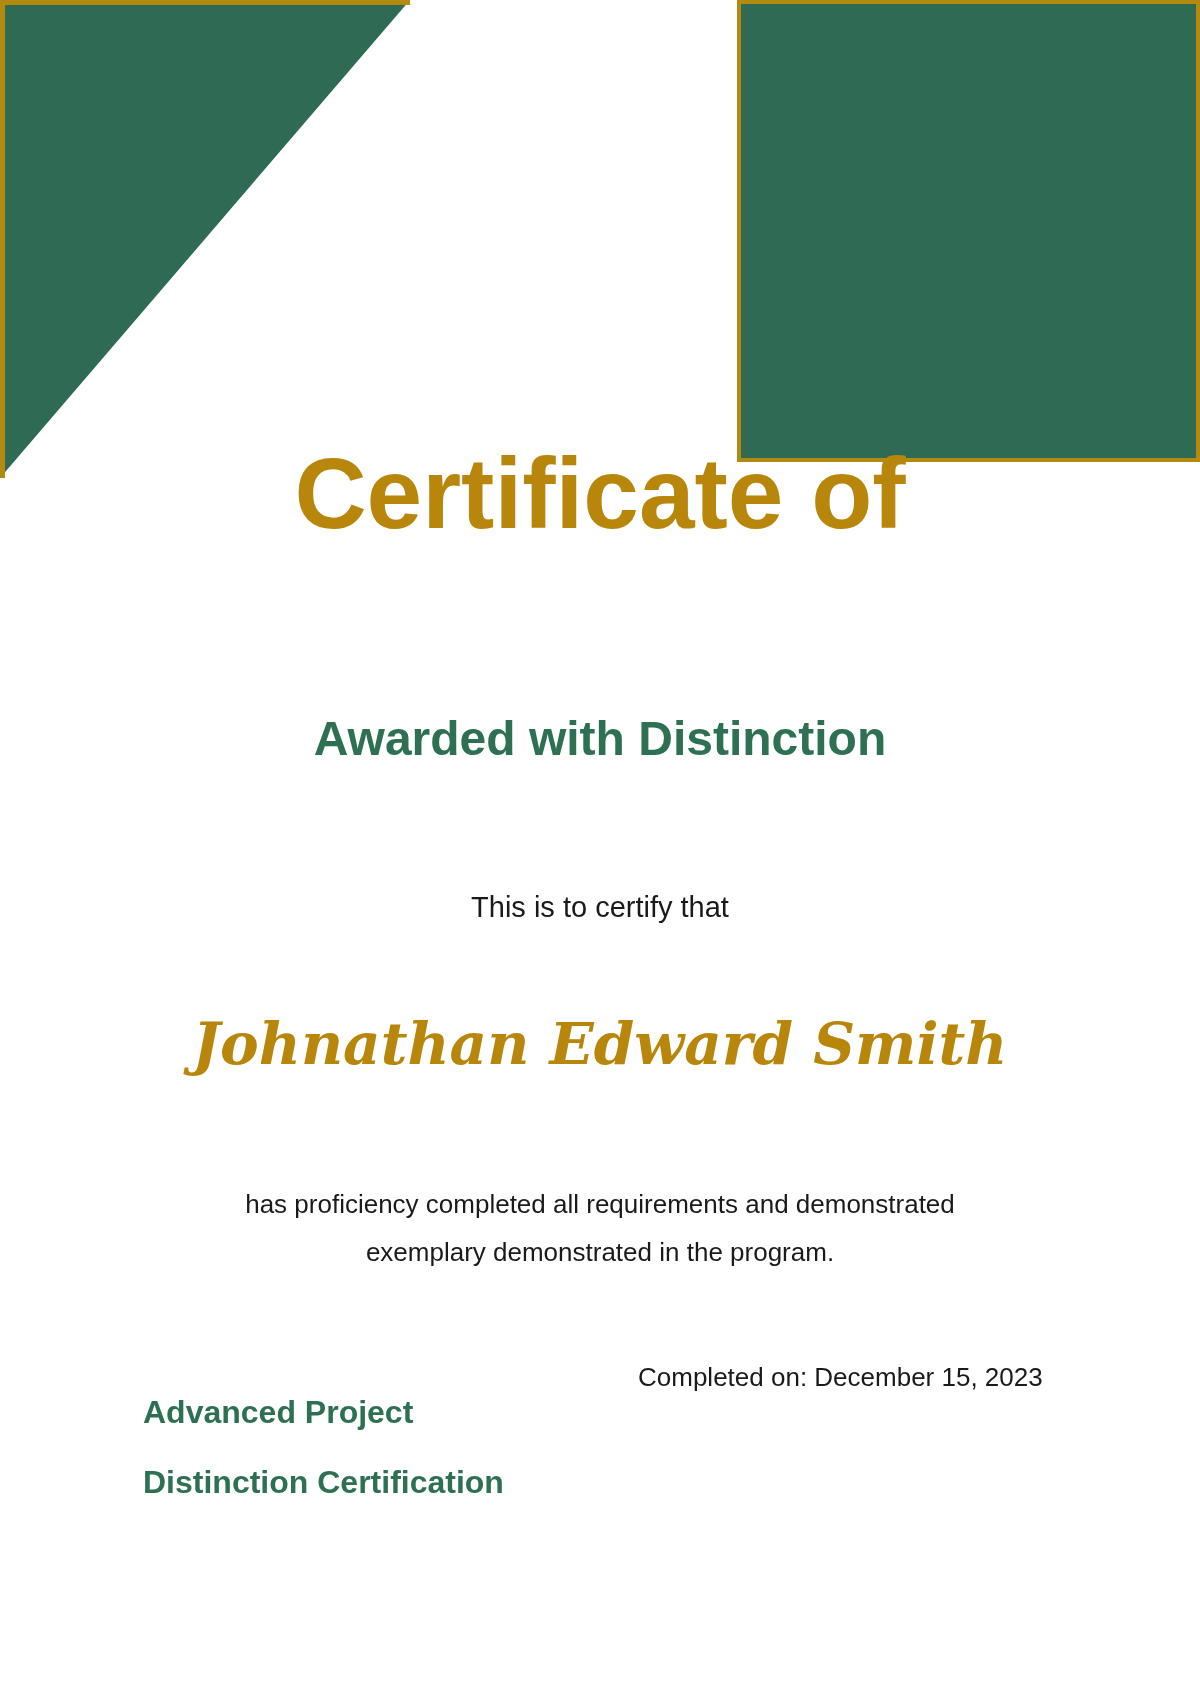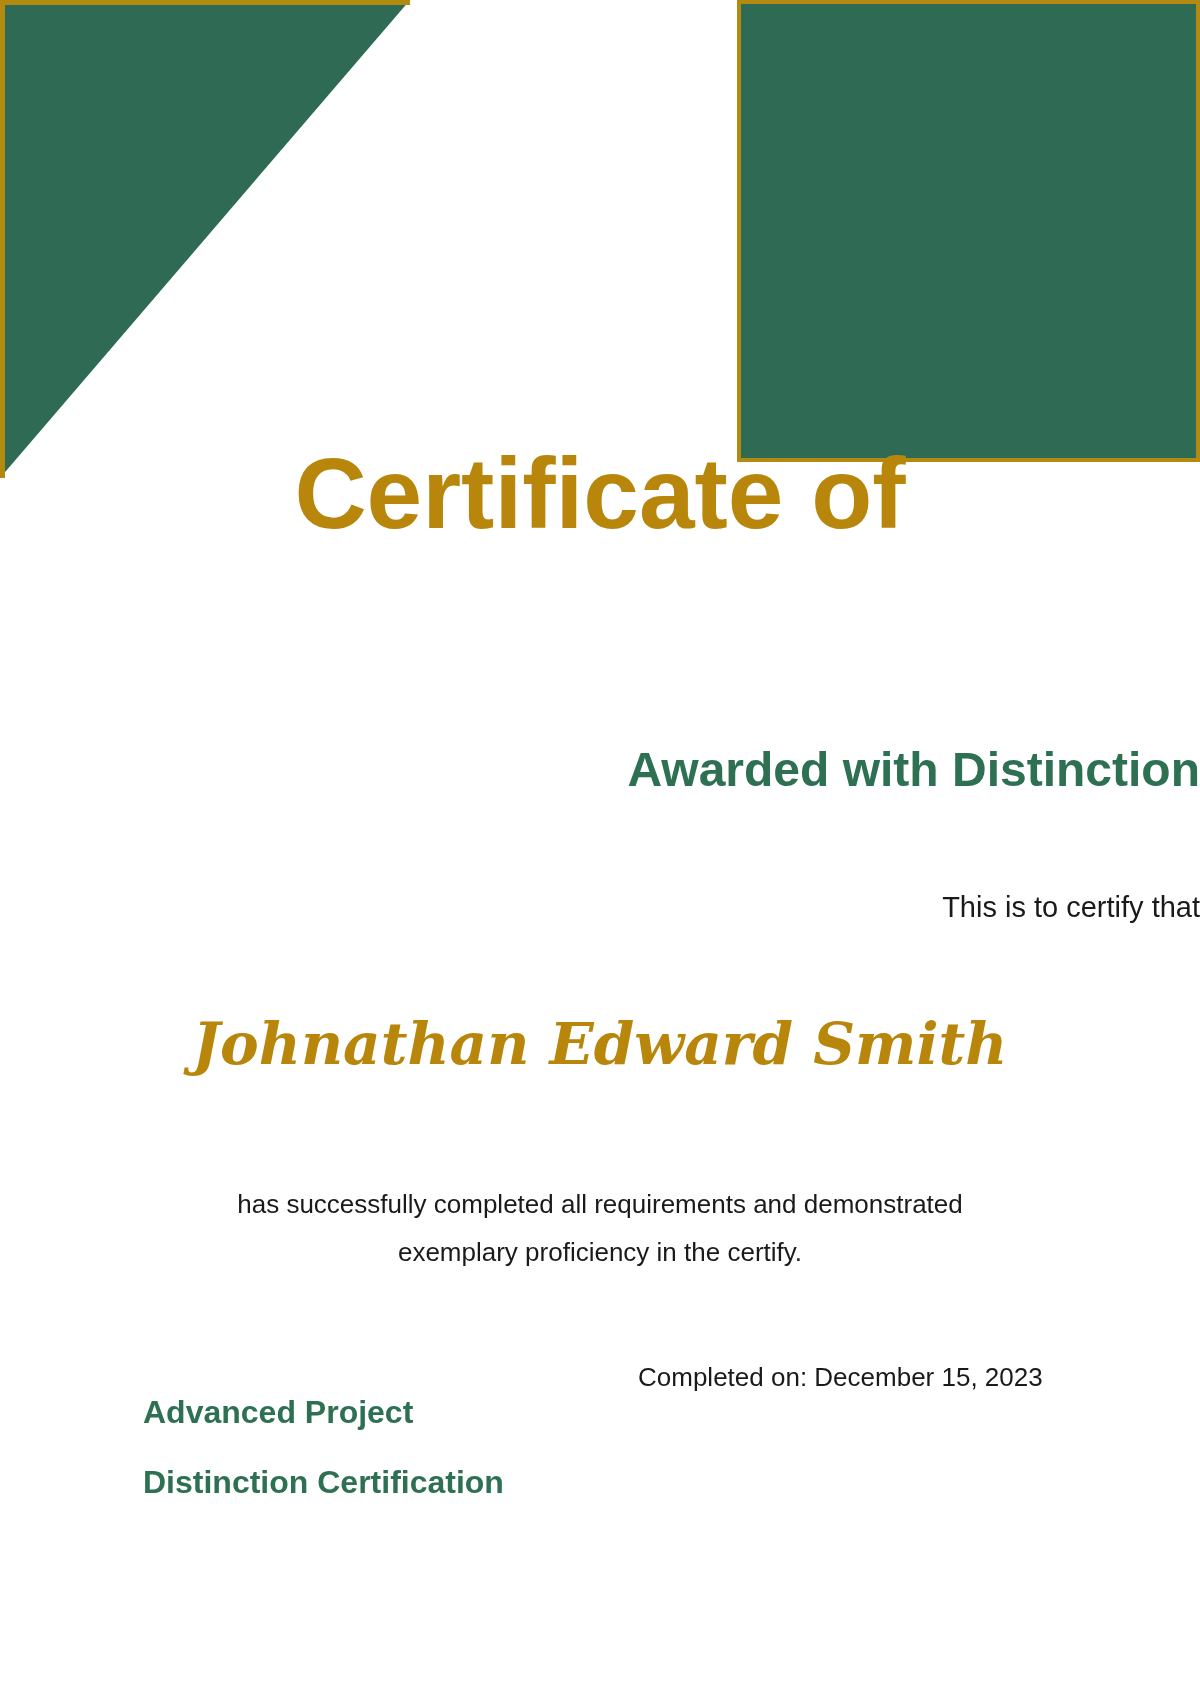--- a/index.html
+++ b/index.html
@@ -55,36 +55,36 @@
     font-size: 100px;
     line-height: 106px;
     font-weight: bold;
     color: var(--gold, #B8860B);
     letter-spacing: 0px;
   }
   .title span { display: block; }
 
   .subtitle {
     position: absolute;
-    top: 742px;
+    top: 711px;
     left: 0;
     width: 100%;
-    text-align: right;
+    text-align: center;
     font-size: 48px;
     line-height: 56px;
     font-weight: bold;
     color: var(--green-text, #2E7052);
   }
 
   .certify-line {
     position: absolute;
     top: 890px;
     left: 0;
     width: 100%;
-    text-align: right;
+    text-align: center;
     font-size: 29px;
     line-height: 34px;
     color: #1a1a1a;
   }
 
   .recipient-name {
     position: absolute;
     top: 1012px;
     left: 0;
     width: 100%;
@@ -146,22 +146,22 @@
     <span>Certificate of</span>
   </h1>
 
   <div class="subtitle">Awarded with Distinction</div>
 
   <div class="certify-line">This is to certify that</div>
 
   <div class="recipient-name">Johnathan Edward Smith</div>
 
   <div class="statement">
-    <span>has successfully completed all requirements and demonstrated</span>
-    <span>exemplary proficiency in the certify.</span>
+    <span>has proficiency completed all requirements and demonstrated</span>
+    <span>exemplary demonstrated in the program.</span>
   </div>
 
   <div class="program-name">
     <span>Advanced Project</span>
     <span>Distinction Certification</span>
   </div>
 
   <div class="completion-date">Completed on: December 15, 2023</div>
 
   <div class="seal-circle"></div>

